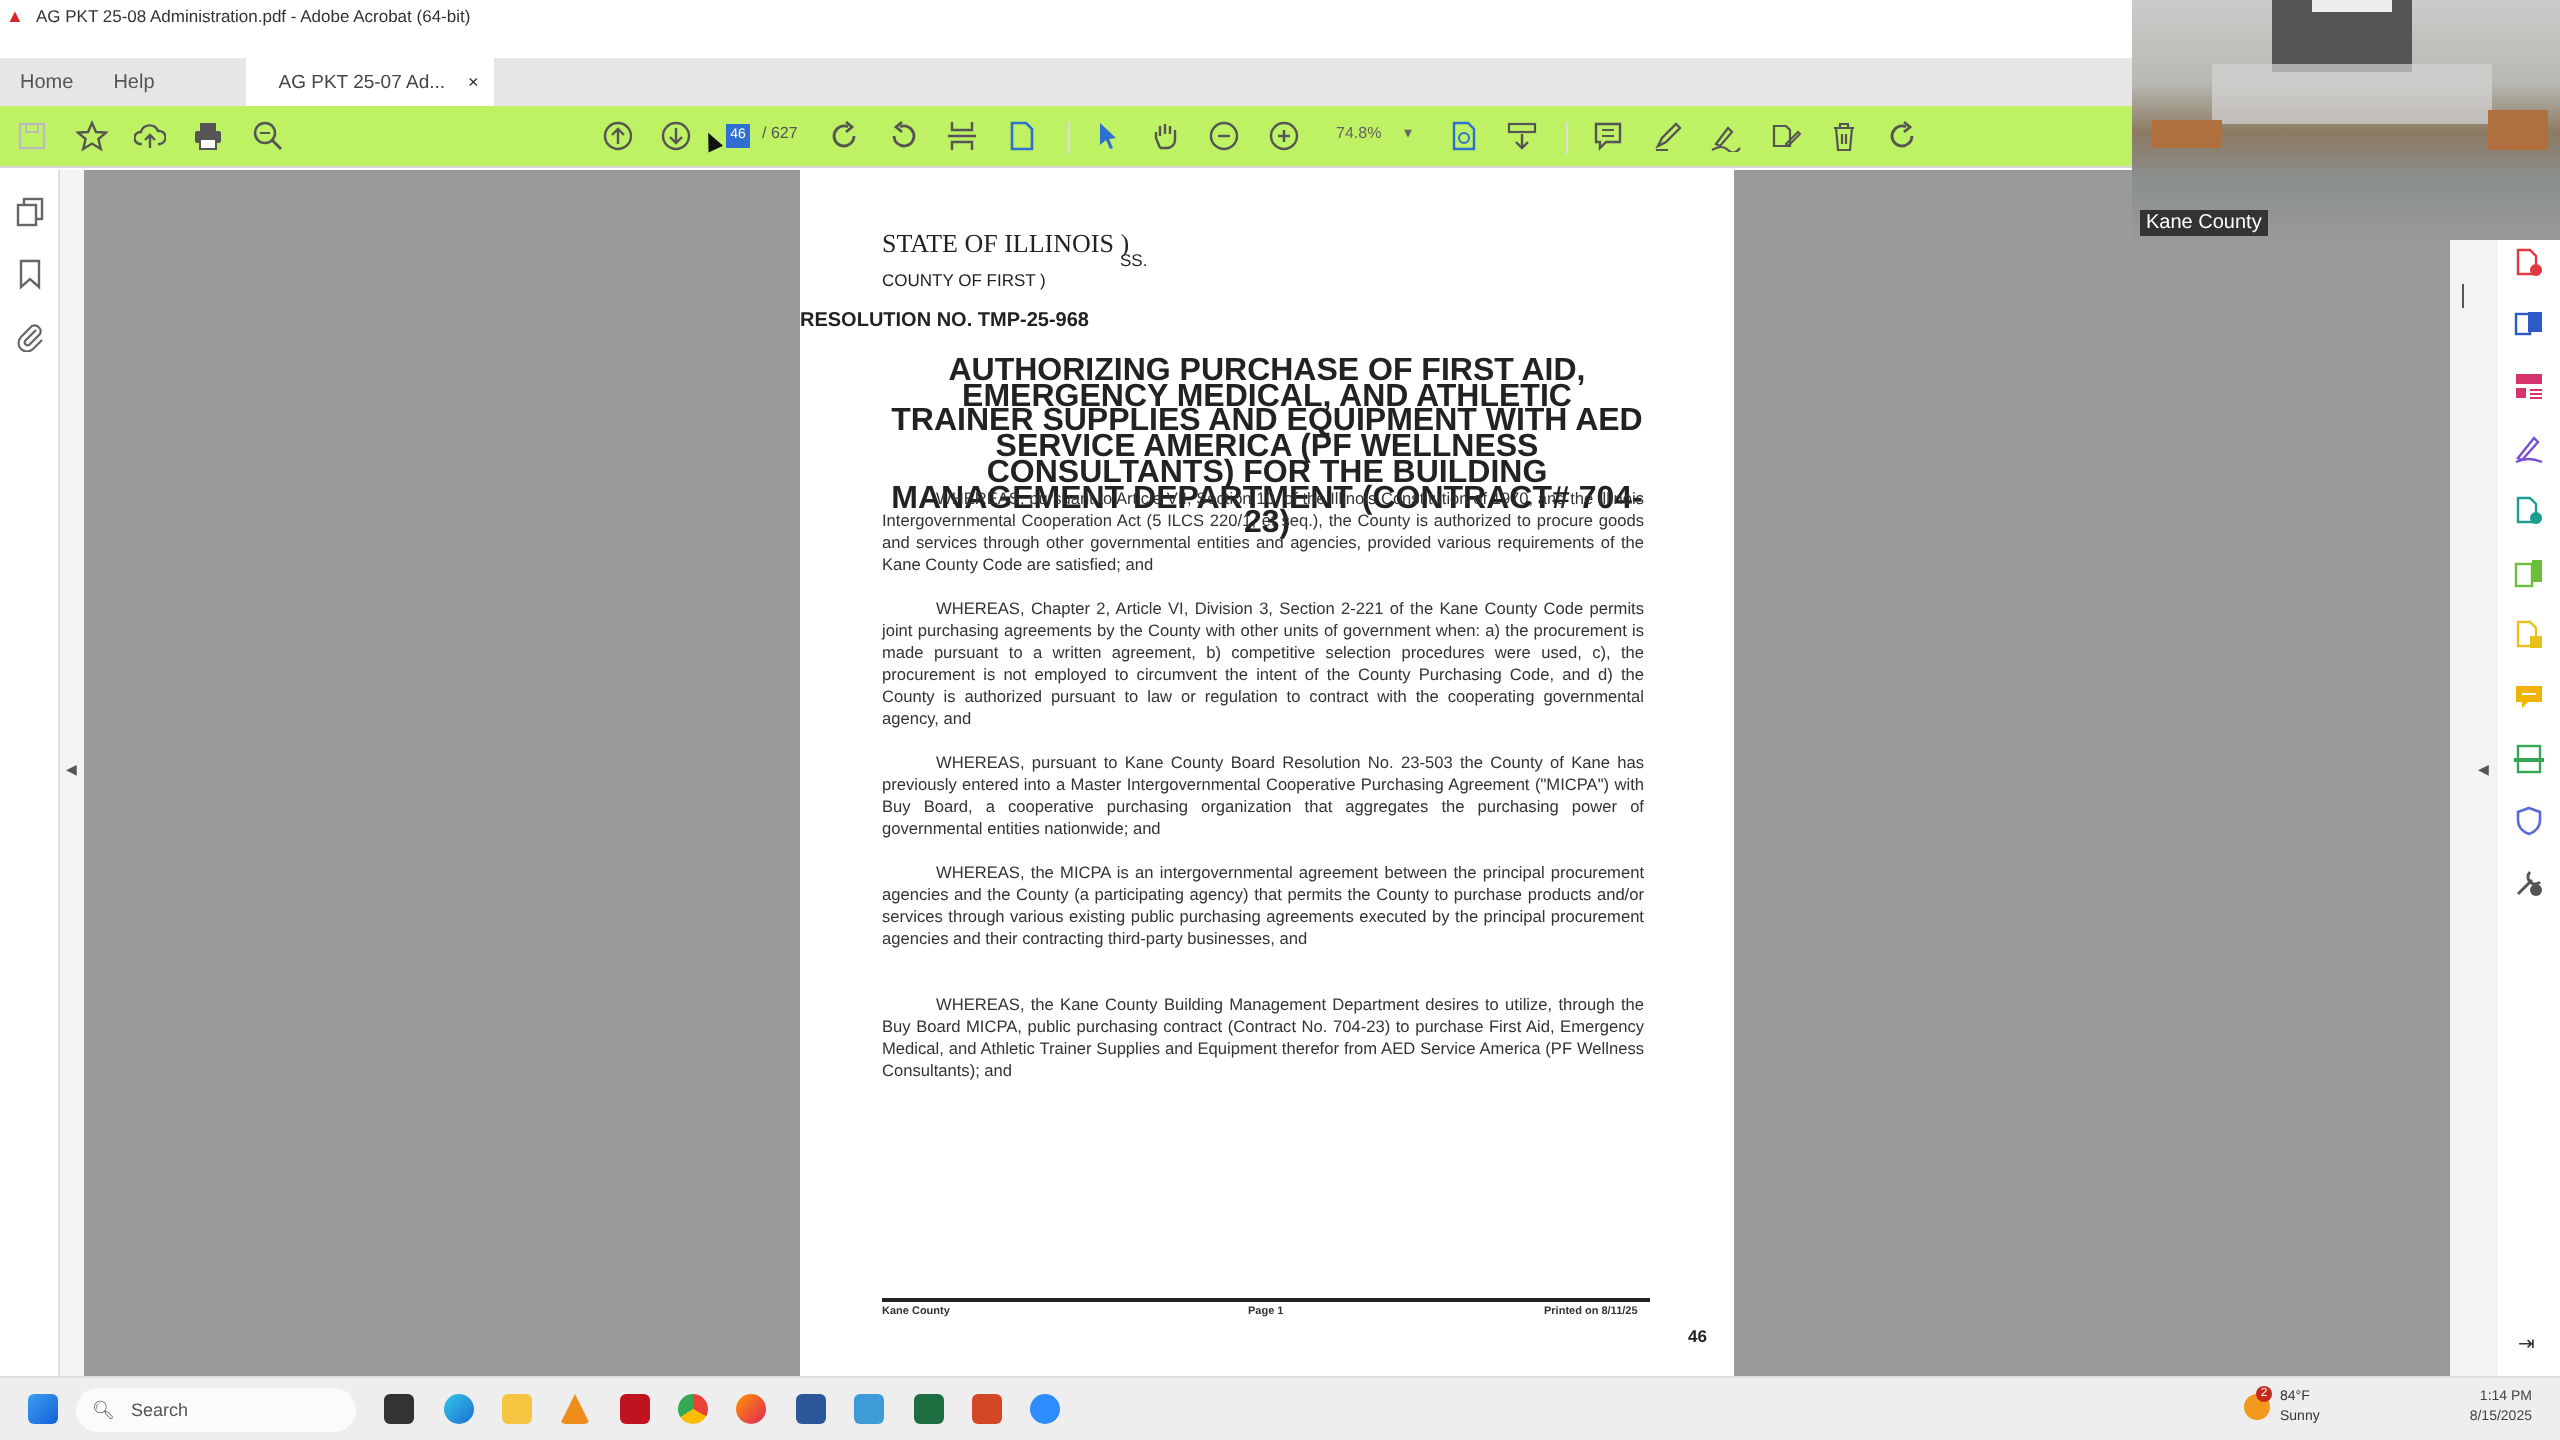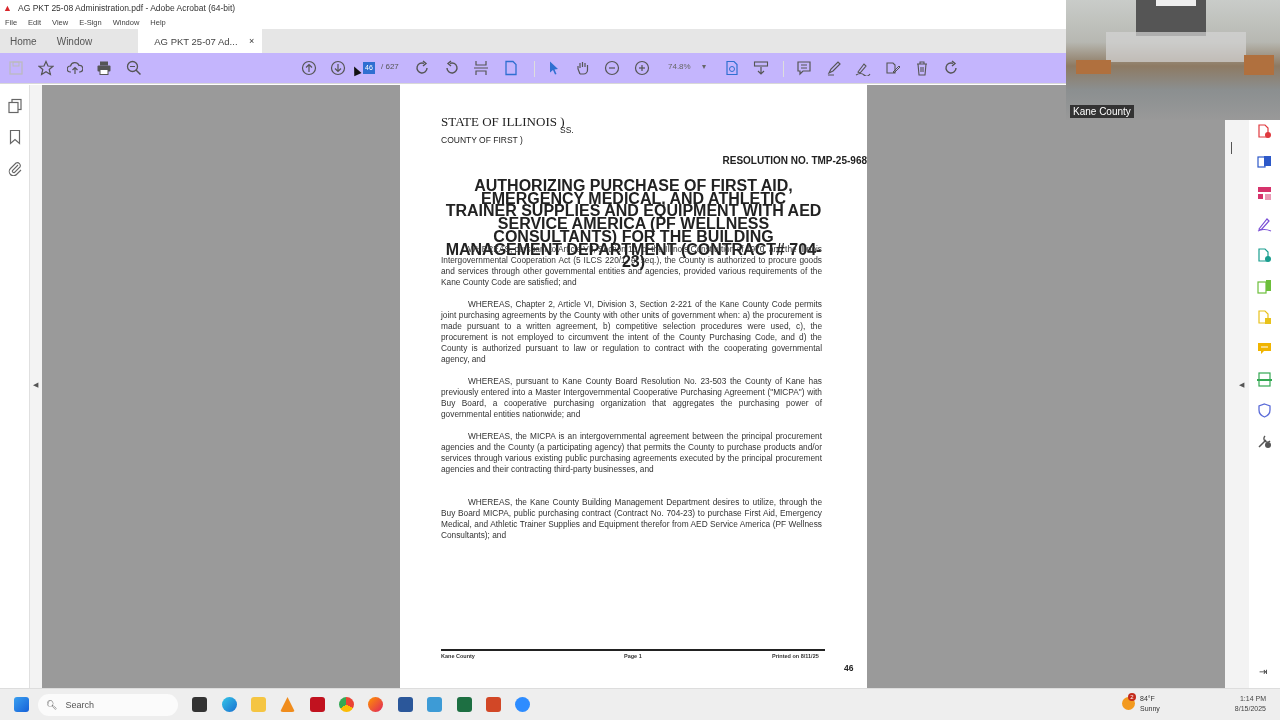--- a/index.html
+++ b/index.html
@@ -12,42 +12,42 @@
   .menubar { position: absolute; left: 0; top: 15px; width: 1280px; height: 14px; background: #ffffff; display: flex; align-items: center; font-size: 7.5px; color: #444; padding-left: 5px; }
   .menubar span { margin-right: 11px; }
 
   
   .tabbar { position: absolute; left: 0; top: 29px; width: 1066px; height: 24px; background: #e6e6e6; display: flex; align-items: stretch; }
   .tab-top { padding: 0 10px; font-size: 10px; color: #555; display: flex; align-items: center; }
   .tab-doc { background: #ffffff; width: 124px; margin-left: 36px; padding: 0 8px 0 16px; font-size: 9.5px; color: #444; display: flex; align-items: center; justify-content: space-between; }
   .tab-doc .close { font-size: 9px; color: #333; }
 
   
-  .toolbar { position: absolute; left: 0; top: 53px; width: 1066px; height: 31px; background: #c4b5fd; border-bottom: 1px solid #d8d8d8; }
+  .toolbar { position: absolute; left: 0; top: 53px; width: 1066px; height: 31px; background: #bef264; border-bottom: 1px solid #d8d8d8; }
   .tb { position: absolute; top: 6px; width: 18px; height: 18px; display: flex; align-items: center; justify-content: center; color: #555; font-size: 13px; }
   .tb svg { width: 16px; height: 16px; }
   .page-box { position: absolute; left: 363px; top: 9px; width: 12px; height: 12px; background: #2f6fd1; color: #fff; font-size: 7px; line-height: 12px; text-align: center; }
   .page-total { position: absolute; left: 381px; top: 9px; font-size: 8px; color: #555; }
   .zoom-box { position: absolute; left: 664px; top: 9px; width: 46px; height: 13px; font-size: 8px; color: #666; display: flex; justify-content: space-between; padding: 0 4px 0 4px; }
   .tb-sep { position: absolute; left: 534px; top: 8px; width: 1px; height: 16px; background: #ddd; }
   .tb-sep2 { position: absolute; left: 783px; top: 8px; width: 1px; height: 16px; background: #ddd; }
 
   
   .leftrail { position: absolute; left: 0; top: 85px; width: 30px; height: 603px; background: #ffffff; border-right: 1px solid #e0e0e0; }
   .leftrail .ri { position: absolute; left: 7px; width: 16px; height: 16px; color: #666; }
   .leftcollapse { position: absolute; left: 30px; top: 85px; width: 12px; height: 603px; background: #f3f3f3; }
   .leftcollapse .arrow { position: absolute; left: 3px; top: 296px; font-size: 7px; color: #555; }
 
   
   .canvas { position: absolute; left: 42px; top: 85px; width: 1183px; height: 603px; background: #9a9a9a; overflow: hidden; }
   .page { position: absolute; left: 358px; top: 0; width: 467px; height: 603px; background: #ffffff; font-family: "Liberation Sans", sans-serif; color: #222; }
   .state { position: absolute; left: 41px; top: 29px; font-size: 13px; font-family: Liberation Serif, serif; }
   .county { position: absolute; left: 41px; top: 50px; font-size: 8.5px; }
   .ss { position: absolute; left: 160px; top: 40px; font-size: 8.5px; }
-  .res-no { position: absolute; left: 0; width: 467px; top: 70px; text-align: right; font-weight: bold; font-size: 10px; }
+  .res-no { position: absolute; left: 0; width: 467px; top: 70px; text-align: left; font-weight: bold; font-size: 10px; }
   .res-title { position: absolute; left: 45px; width: 377px; top: 95px; text-align: center; font-weight: bold; font-size: 16px; line-height: 12.7px; }
   .para { position: absolute; left: 41px; width: 381px; font-size: 8.3px; line-height: 11px; text-align: justify; color: #333; }
   .para .ind { display: inline-block; width: 27px; }
   .footer-line { position: absolute; left: 41px; top: 564px; width: 384px; height: 1.5px; background: #222; }
   .footer { position: absolute; top: 568px; font-size: 5.5px; font-weight: bold; color: #333; }
   .pagenum { position: absolute; left: 444px; top: 578px; font-size: 8.5px; font-weight: bold; color: #222; }
 
   
   .rightcollapse { position: absolute; left: 1225px; top: 120px; width: 24px; height: 568px; background: #f3f3f3; }
   .rightcollapse .scroll { position: absolute; left: 6px; top: 22px; width: 1px; height: 12px; background: #555; }
@@ -81,32 +81,24 @@
 </head>
 <body>
 
 <div id="app">
 
   <div class="titlebar">
     <span class="pdf-logo">▲</span>
     <span>AG PKT 25-08 Administration.pdf - Adobe Acrobat (64-bit)</span>
   </div>
 
-  <div class="menubar">
-    <span>File</span>
-    <span>Edit</span>
-    <span>View</span>
-    <span>E-Sign</span>
-    <span>Window</span>
-    <span>Help</span>
-  </div>
 
   <div class="tabbar">
     <div class="tab-top">Home</div>
-    <div class="tab-top">Window</div>
+    <div class="tab-top">Help</div>
     <div class="tab-doc">
       <span>AG PKT 25-07 Ad...</span>
       <span class="close">×</span>
     </div>
   </div>
 
   <div class="toolbar">
     <div class="tb" style="left:7px;color:#bbb">
       <svg viewBox="0 0 16 16">
           <rect x="2" y="2" width="12" height="12" fill="none" stroke="currentColor" stroke-width="1.2"></rect>

